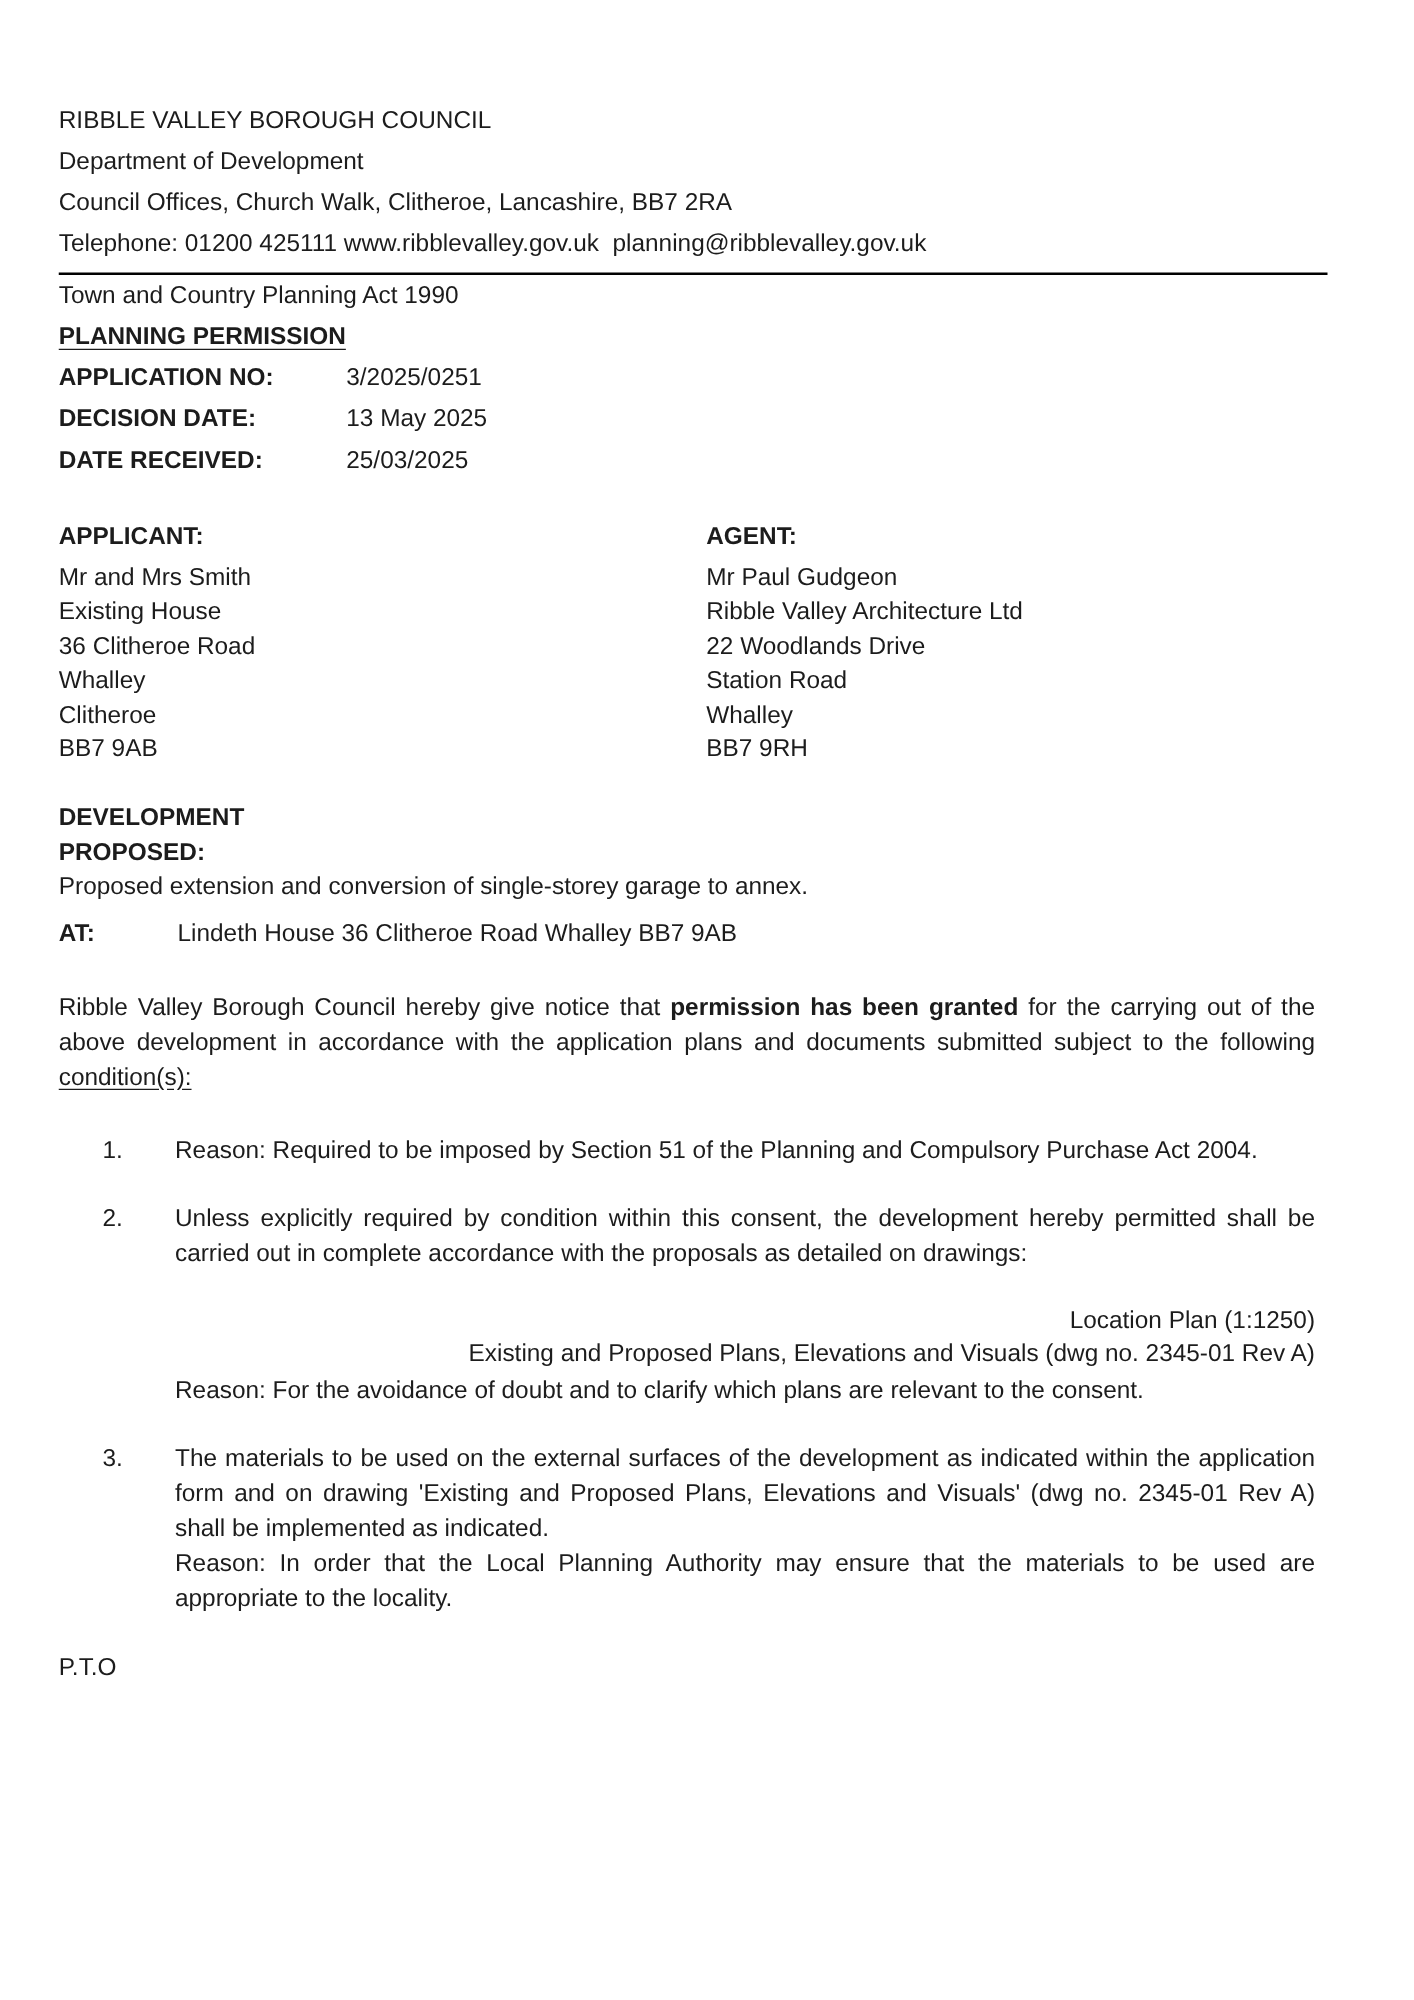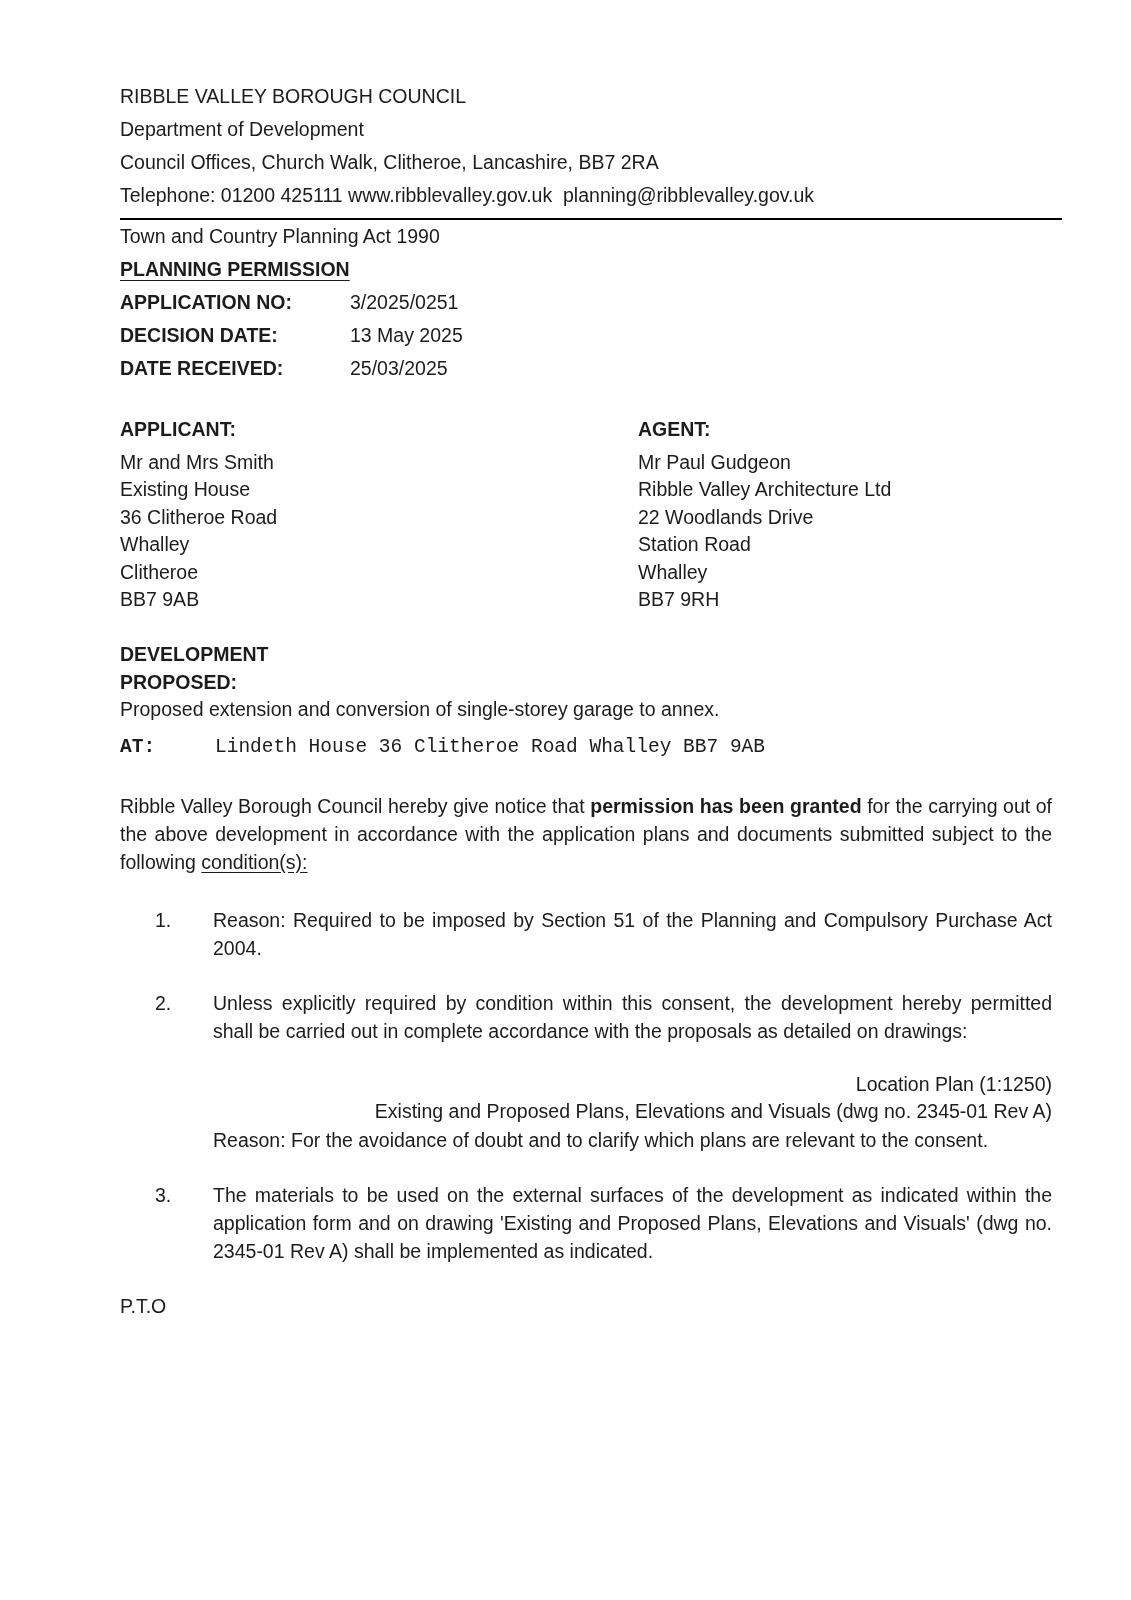--- a/index.html
+++ b/index.html
@@ -12,21 +12,21 @@
     width: 1131px;
     height: 1600px;
     font-family: "Liberation Sans", "DejaVu Sans", sans-serif;
     color: #1c1c1c;
     font-size: 19.5px;
     overflow: hidden;
   }
   .page {
     width: 1131px;
     height: 1600px;
-    padding: 80px 69px 0 120px;
+    padding: 80px 69px 0 47px;
   }
 
   
   .header-line { line-height: 33px; white-space: pre-wrap; }
   .rule {
     border: 0;
     border-top: 2.5px solid #000;
     margin: 6px 0 0 0;
   }
 
@@ -48,21 +48,21 @@
   .party-applicant { width: 518px; flex: none; }
   .party-agent { flex: 1; }
   .party-label { font-weight: bold; line-height: 33px; margin-bottom: 3px; }
   .party-line { line-height: 27.4px; }
 
   
   .development { margin-top: 28px; }
   .dev-row { display: flex; flex-direction: column; }
   .dev-label-col { width: 182px; flex: none; font-weight: bold; line-height: 27.4px; }
   .dev-desc { flex: 1; line-height: 27.4px; }
-  .at-row { display: flex; margin-top: 7px; line-height: 33px; font-family: Liberation Mono, monospace; }
+  .at-row { display: flex; margin-top: 7px; line-height: 33px; }
   .at-label { width: 95px; flex: none; font-weight: bold; }
   .at-value { flex: 1; }
 
   
   .notice {
     margin-top: 28px;
     margin-right: 10px;
     line-height: 28px;
     text-align: justify;
   }
@@ -174,20 +174,21 @@
           <div class="drawing-line">Existing and Proposed Plans, Elevations and Visuals (dwg no. 2345-01 Rev A)</div>
         </div>
         <div class="condition-reason">Reason: For the avoidance of doubt and to clarify which plans are relevant to the consent.</div>
       </div>
     </div>
 
     <div class="condition">
       <div class="condition-number">3.</div>
       <div class="condition-body">
         <div class="condition-text">The materials to be used on the external surfaces of the development as indicated within the application form and on drawing 'Existing and Proposed Plans, Elevations and Visuals' (dwg no. 2345-01 Rev A) shall be implemented as indicated.</div>
+        <div class="condition-reason">Reason: In order that the Local Planning Authority may ensure that the materials to be used are appropriate to the locality.</div>
       </div>
     </div>
 
   </div>
 
   <div class="footer">P.T.O</div>
 
 </div>
 
 </body></html>

